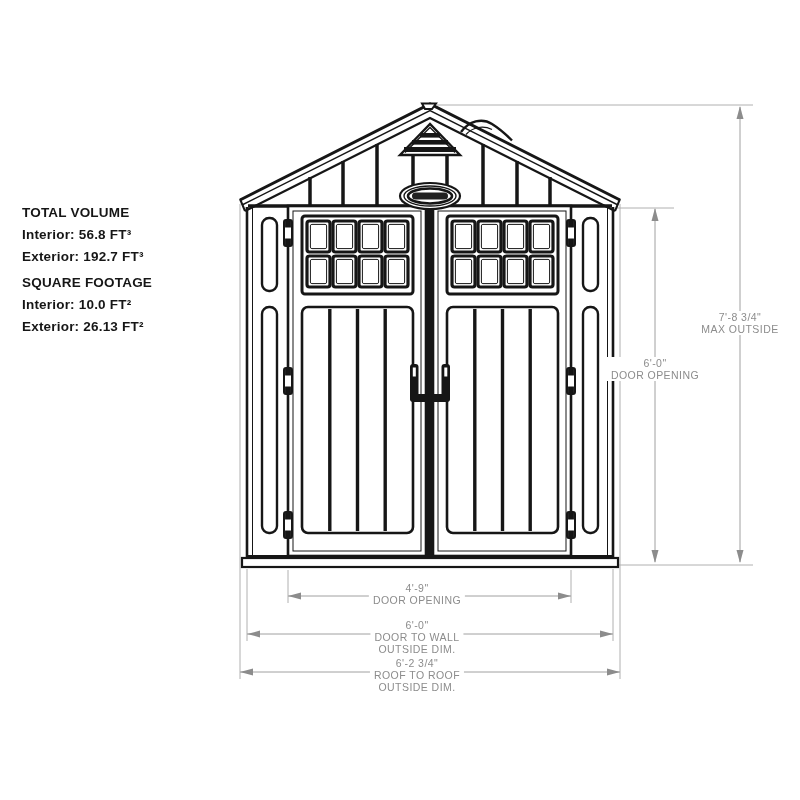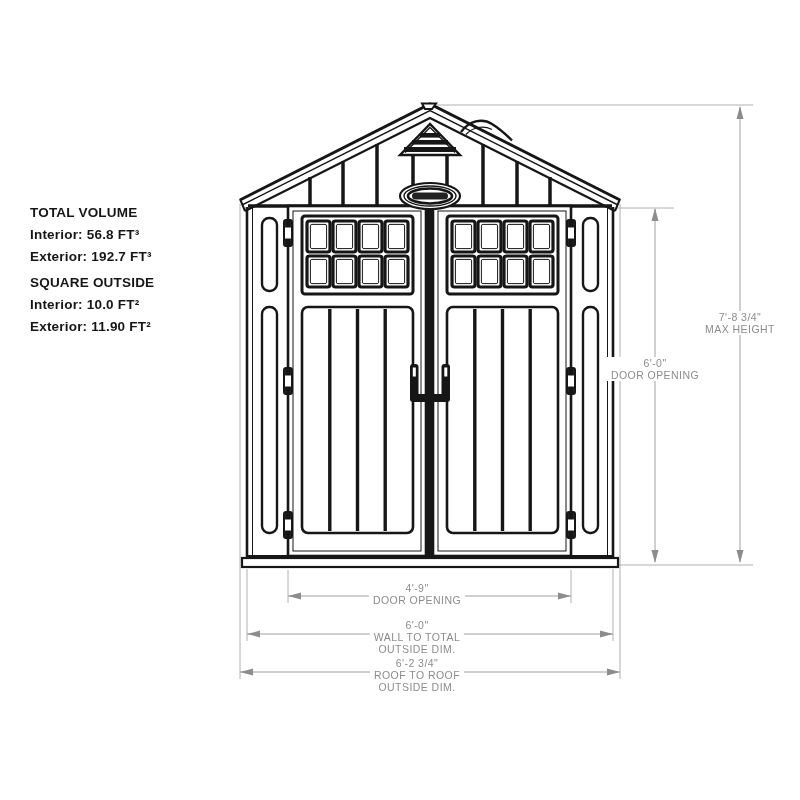--- a/index.html
+++ b/index.html
@@ -1,38 +1,38 @@
 <!DOCTYPE html>
 <html><head>
 <meta charset="utf-8">
 <style>
   html,body{margin:0;padding:0;background:#fff;}
   .stage{position:relative;width:800px;height:800px;background:#ffffff;
          font-family:"Liberation Sans",sans-serif;overflow:hidden;}
-  .info{position:absolute;left:22px;top:206px;color:#161616;margin-left:8px;}
+  .info{position:absolute;left:22px;top:206px;color:#161616;}
   .info .ln{font-weight:bold;font-size:13.5px;line-height:13px;margin-bottom:9px;letter-spacing:.2px;}
   .info .mt{margin-top:13px;}
   svg.draw{position:absolute;left:0;top:0;}
   .dim{position:absolute;transform:translateX(-50%);text-align:center;color:#8c8c8c;
        font-size:10.5px;line-height:12px;letter-spacing:.45px;background:#ffffff;
        padding:0 4px;white-space:nowrap;}
   .dim span{display:block;}
 </style>
 </head>
 <body>
 
 <div class="stage">
 
   <div class="info">
     <div class="ln">TOTAL VOLUME</div>
     <div class="ln">Interior: 56.8 FT³</div>
     <div class="ln">Exterior: 192.7 FT³</div>
-    <div class="ln mt">SQUARE OUTSIDE</div>
+    <div class="ln mt">SQUARE FOOTAGE</div>
     <div class="ln">Interior: 10.0 FT²</div>
-    <div class="ln">Exterior: 11.90 FT²</div>
+    <div class="ln">Exterior: 26.13 FT²</div>
   </div>
 
   <svg class="draw" width="800" height="800" viewBox="0 0 800 800">
 
     <defs>
       <g id="pane">
         <rect x="0" y="0" width="23" height="31" rx="2.5" fill="#fff" stroke="#161616" stroke-width="3.2"></rect>
         <rect x="3.4" y="3.4" width="16.2" height="24.2" rx="1.5" fill="none" stroke="#161616" stroke-width="1"></rect>
       </g>
       <g id="hinge">
@@ -187,36 +187,36 @@
 
       <g>
         <line x1="247" y1="556.5" x2="613" y2="556.5" stroke-width="3"></line>
         <rect x="242" y="558" width="376" height="9" stroke-width="2.2" fill="#fff"></rect>
       </g>
     </g>
   </svg>
 
   <div class="dim" style="left:740px;top:311px;">
     <span>7'-8 3/4"</span>
-    <span>MAX HEIGHT</span>
+    <span>MAX OUTSIDE</span>
   </div>
 
   <div class="dim" style="left:655px;top:357px;">
     <span>6'-0"</span>
     <span>DOOR OPENING</span>
   </div>
 
   <div class="dim" style="left:417px;top:582px;">
     <span>4'-9"</span>
     <span>DOOR OPENING</span>
   </div>
 
   <div class="dim" style="left:417px;top:619px;">
     <span>6'-0"</span>
-    <span>WALL TO TOTAL</span>
+    <span>DOOR TO WALL</span>
     <span>OUTSIDE DIM.</span>
   </div>
 
   <div class="dim" style="left:417px;top:657px;">
     <span>6'-2 3/4"</span>
     <span>ROOF TO ROOF</span>
     <span>OUTSIDE DIM.</span>
   </div>
 
 </div>

